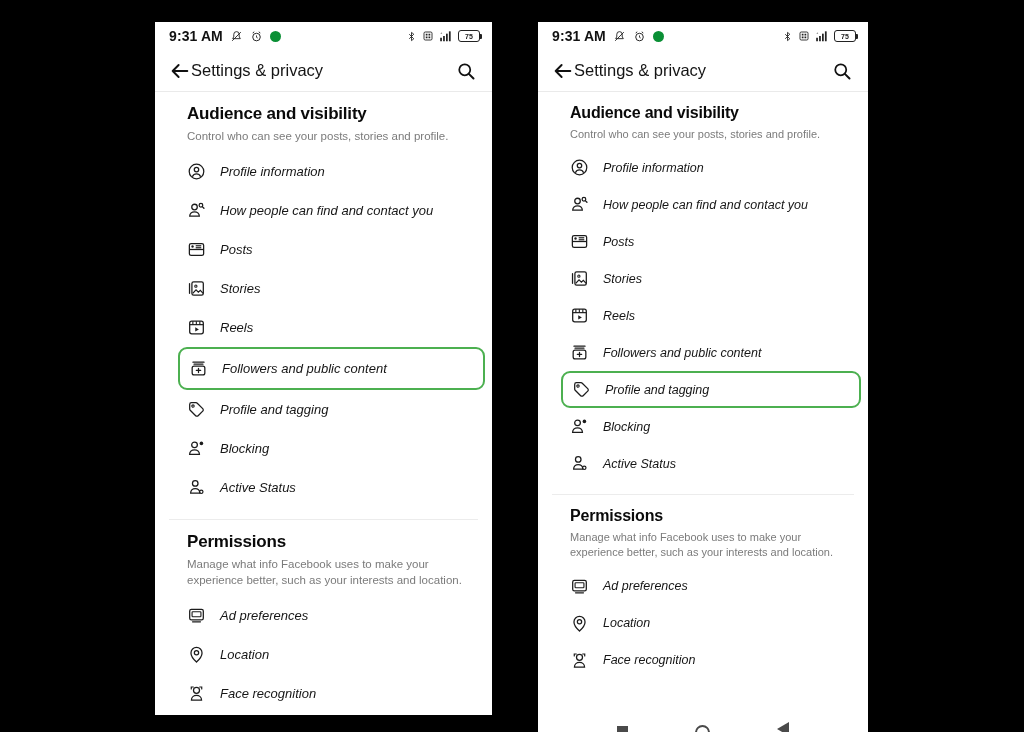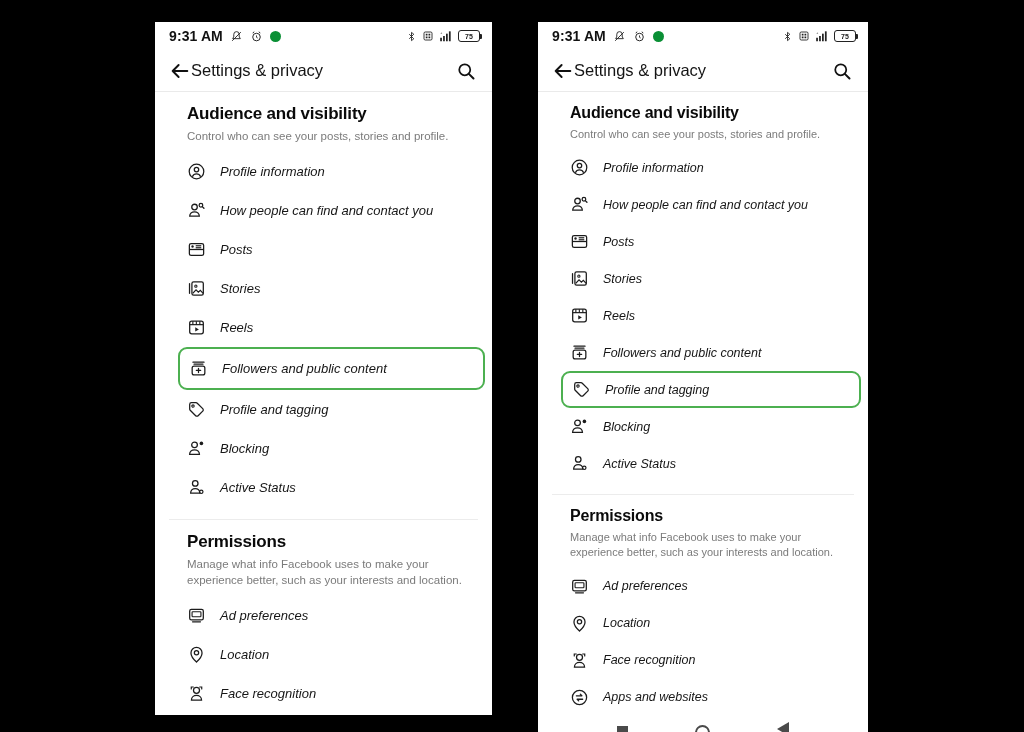--- a/index.html
+++ b/index.html
@@ -537,29 +537,20 @@
             <span class="r-icon">
               <svg width="19" height="19" viewBox="0 0 24 24">
                 <circle cx="12" cy="8" r="3.8" fill="none" stroke="#1c1c1c" stroke-width="1.6"></circle>
                 <path d="M5.6 20.4c0-3.6 2.9-5.9 6.4-5.9s6.4 2.3 6.4 5.9z" fill="none" stroke="#1c1c1c" stroke-width="1.6"></path>
                 <path d="M5.4 6.2V3.8h2.6M18.6 6.2V3.8H16" fill="none" stroke="#1c1c1c" stroke-width="1.5" stroke-linecap="round"></path>
               </svg>
             </span>
             <span class="r-label">Face recognition</span>
           </div>
 
-          <div class="row">
-            <span class="r-icon">
-              <svg width="19" height="19" viewBox="0 0 24 24">
-                <circle cx="12" cy="12" r="9" fill="none" stroke="#1c1c1c" stroke-width="1.6"></circle>
-                <path d="M8 9.8h7l-2-2M16 14.2H9l2 2" fill="none" stroke="#1c1c1c" stroke-width="1.6" stroke-linecap="round" stroke-linejoin="round"></path>
-              </svg>
-            </span>
-            <span class="r-label">Apps and websites</span>
-          </div>
         </div>
       </div>
     </div>
 
     <div class="navbar">
       <span class="nav-sq"></span>
       <span class="nav-ci"></span>
       <span class="nav-tr"></span>
     </div>
   </div>

